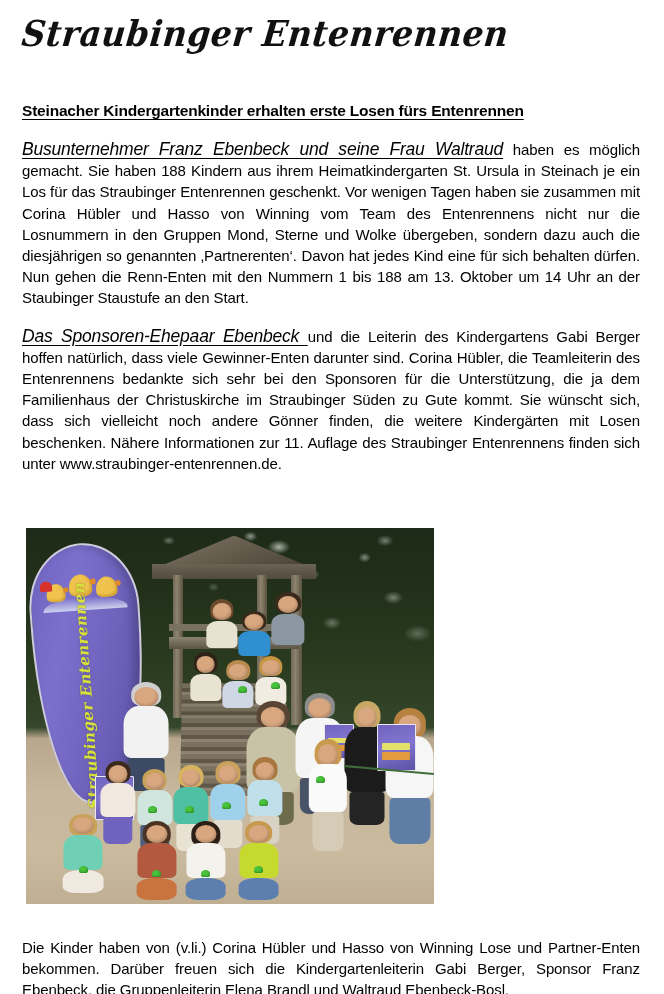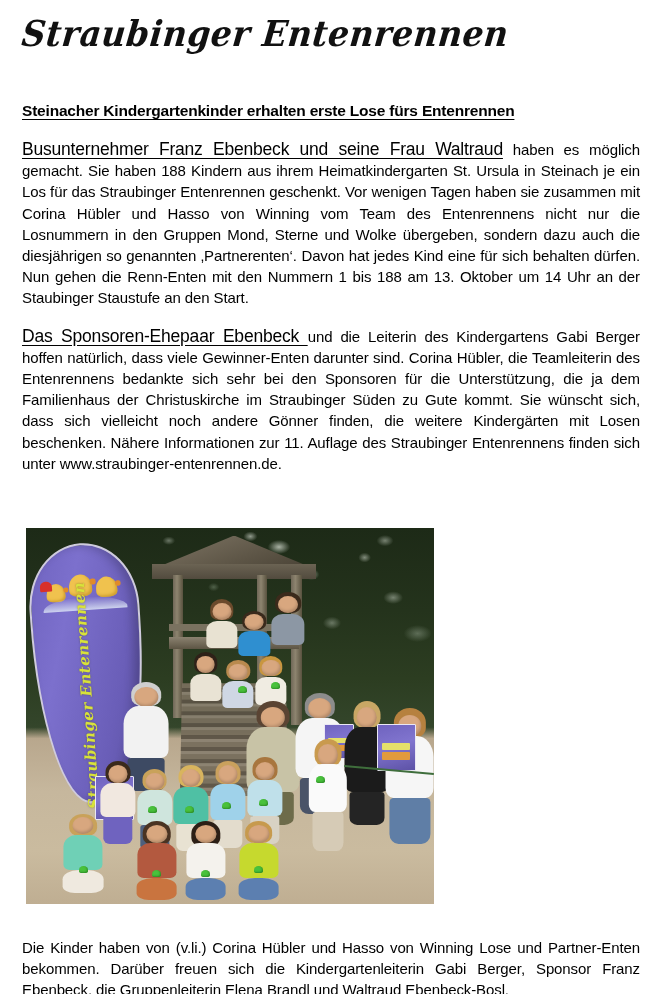--- a/index.html
+++ b/index.html
@@ -74,20 +74,21 @@
     margin: 0 0 17px 0;
     letter-spacing: -0.1px;
   }
   p.body-par:last-of-type { margin-bottom: 0; }
 
   .lead-in {
     font-size: 17.5px;
     text-decoration: underline;
     text-underline-offset: 3px;
     letter-spacing: -0.2px;
+    font-style: italic;
   }
 
   
   .photo-wrap {
     position: absolute;
     left: 26px;
     top: 528px;
     width: 408px;
     height: 376px;
     overflow: hidden;
@@ -315,21 +316,21 @@
 <body>
 
 <div class="page">
 
   <div class="masthead">
     <div class="logo-script">Straubinger Entenrennen</div>
   </div>
 
   <div class="article">
 
-    <h1 class="headline">Steinacher Kindergartenkinder erhalten erste Lose fürs Entenrennen</h1>
+    <h1 class="headline">Steinacher Kindergartenkinder erhalten erste Losen fürs Entenrennen</h1>
 
     <p class="body-par">
       <span class="lead-in">Busunternehmer Franz Ebenbeck und seine Frau Waltraud</span><span> haben es möglich gemacht. Sie haben 188 Kindern aus ihrem Heimatkindergarten St. Ursula in Steinach je ein Los für das Straubinger Entenrennen geschenkt. Vor wenigen Tagen haben sie zusammen mit Corina Hübler und Hasso von Winning vom Team des Entenrennens nicht nur die Losnummern in den Gruppen Mond, Sterne und Wolke übergeben, sondern dazu auch die diesjährigen so genannten ‚Partnerenten‘. Davon hat jedes Kind eine für sich behalten dürfen. Nun gehen die Renn-Enten mit den Nummern 1 bis 188 am 13. Oktober um 14 Uhr an der Staubinger Staustufe an den Start.</span>
     </p>
 
     <p class="body-par">
       <span class="lead-in">Das Sponsoren-Ehepaar Ebenbeck </span><span>und die Leiterin des Kindergartens Gabi Berger hoffen natürlich, dass viele Gewinner-Enten darunter sind. Corina Hübler, die Teamleiterin des Entenrennens bedankte sich sehr bei den Sponsoren für die Unterstützung, die ja dem Familienhaus der Christuskirche im Straubinger Süden zu Gute kommt. Sie wünscht sich, dass sich vielleicht noch andere Gönner finden, die weitere Kindergärten mit Losen beschenken. Nähere Informationen zur 11. Auflage des Straubinger Entenrennens finden sich unter www.straubinger-entenrennen.de.</span>
     </p>
   </div>
 

